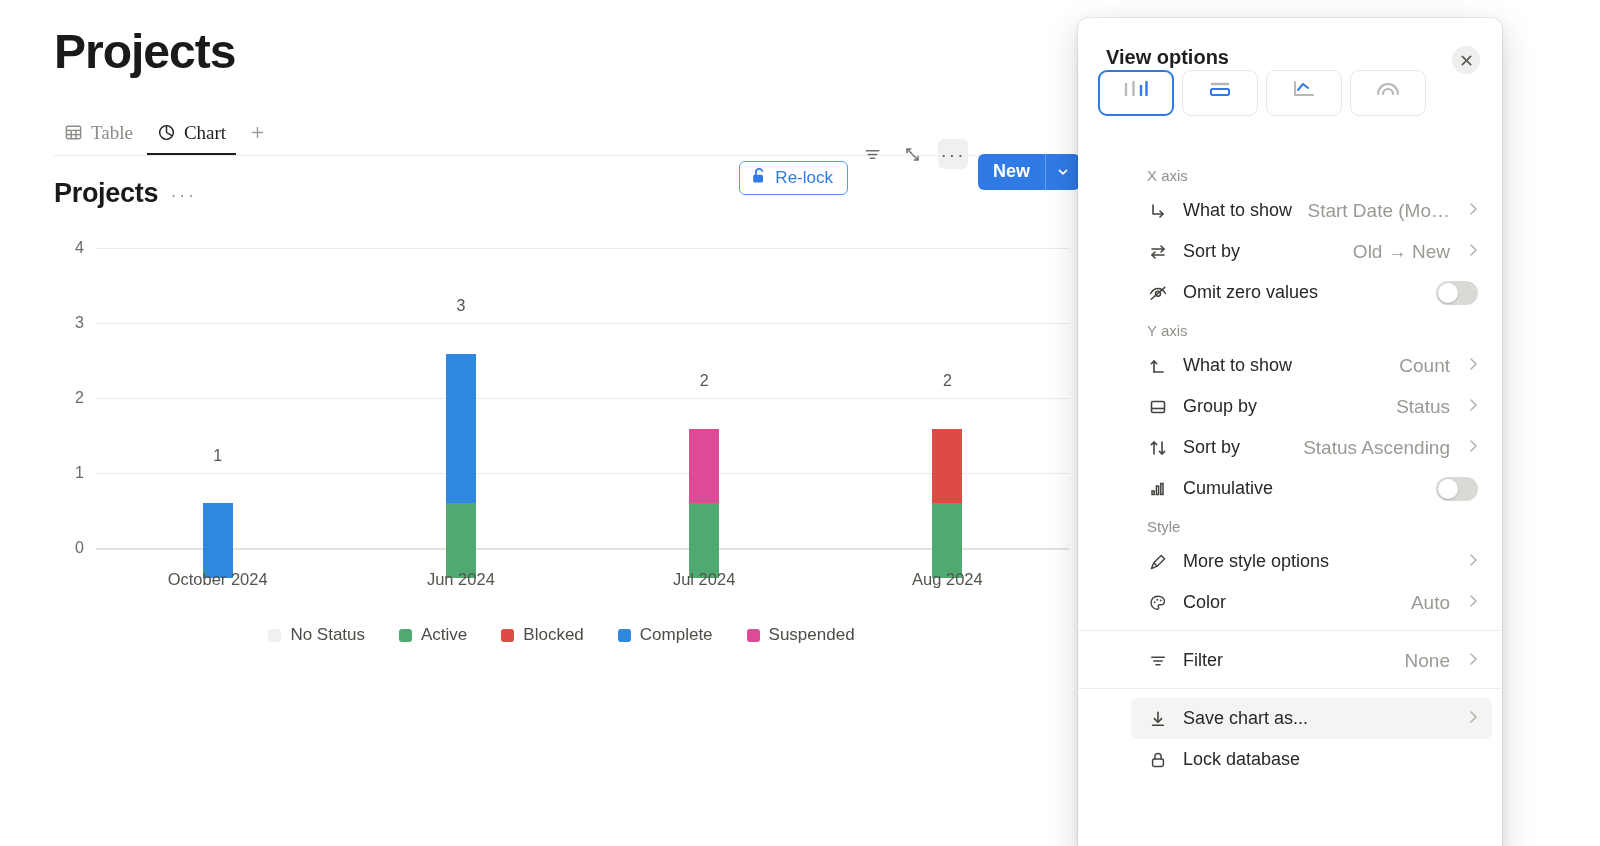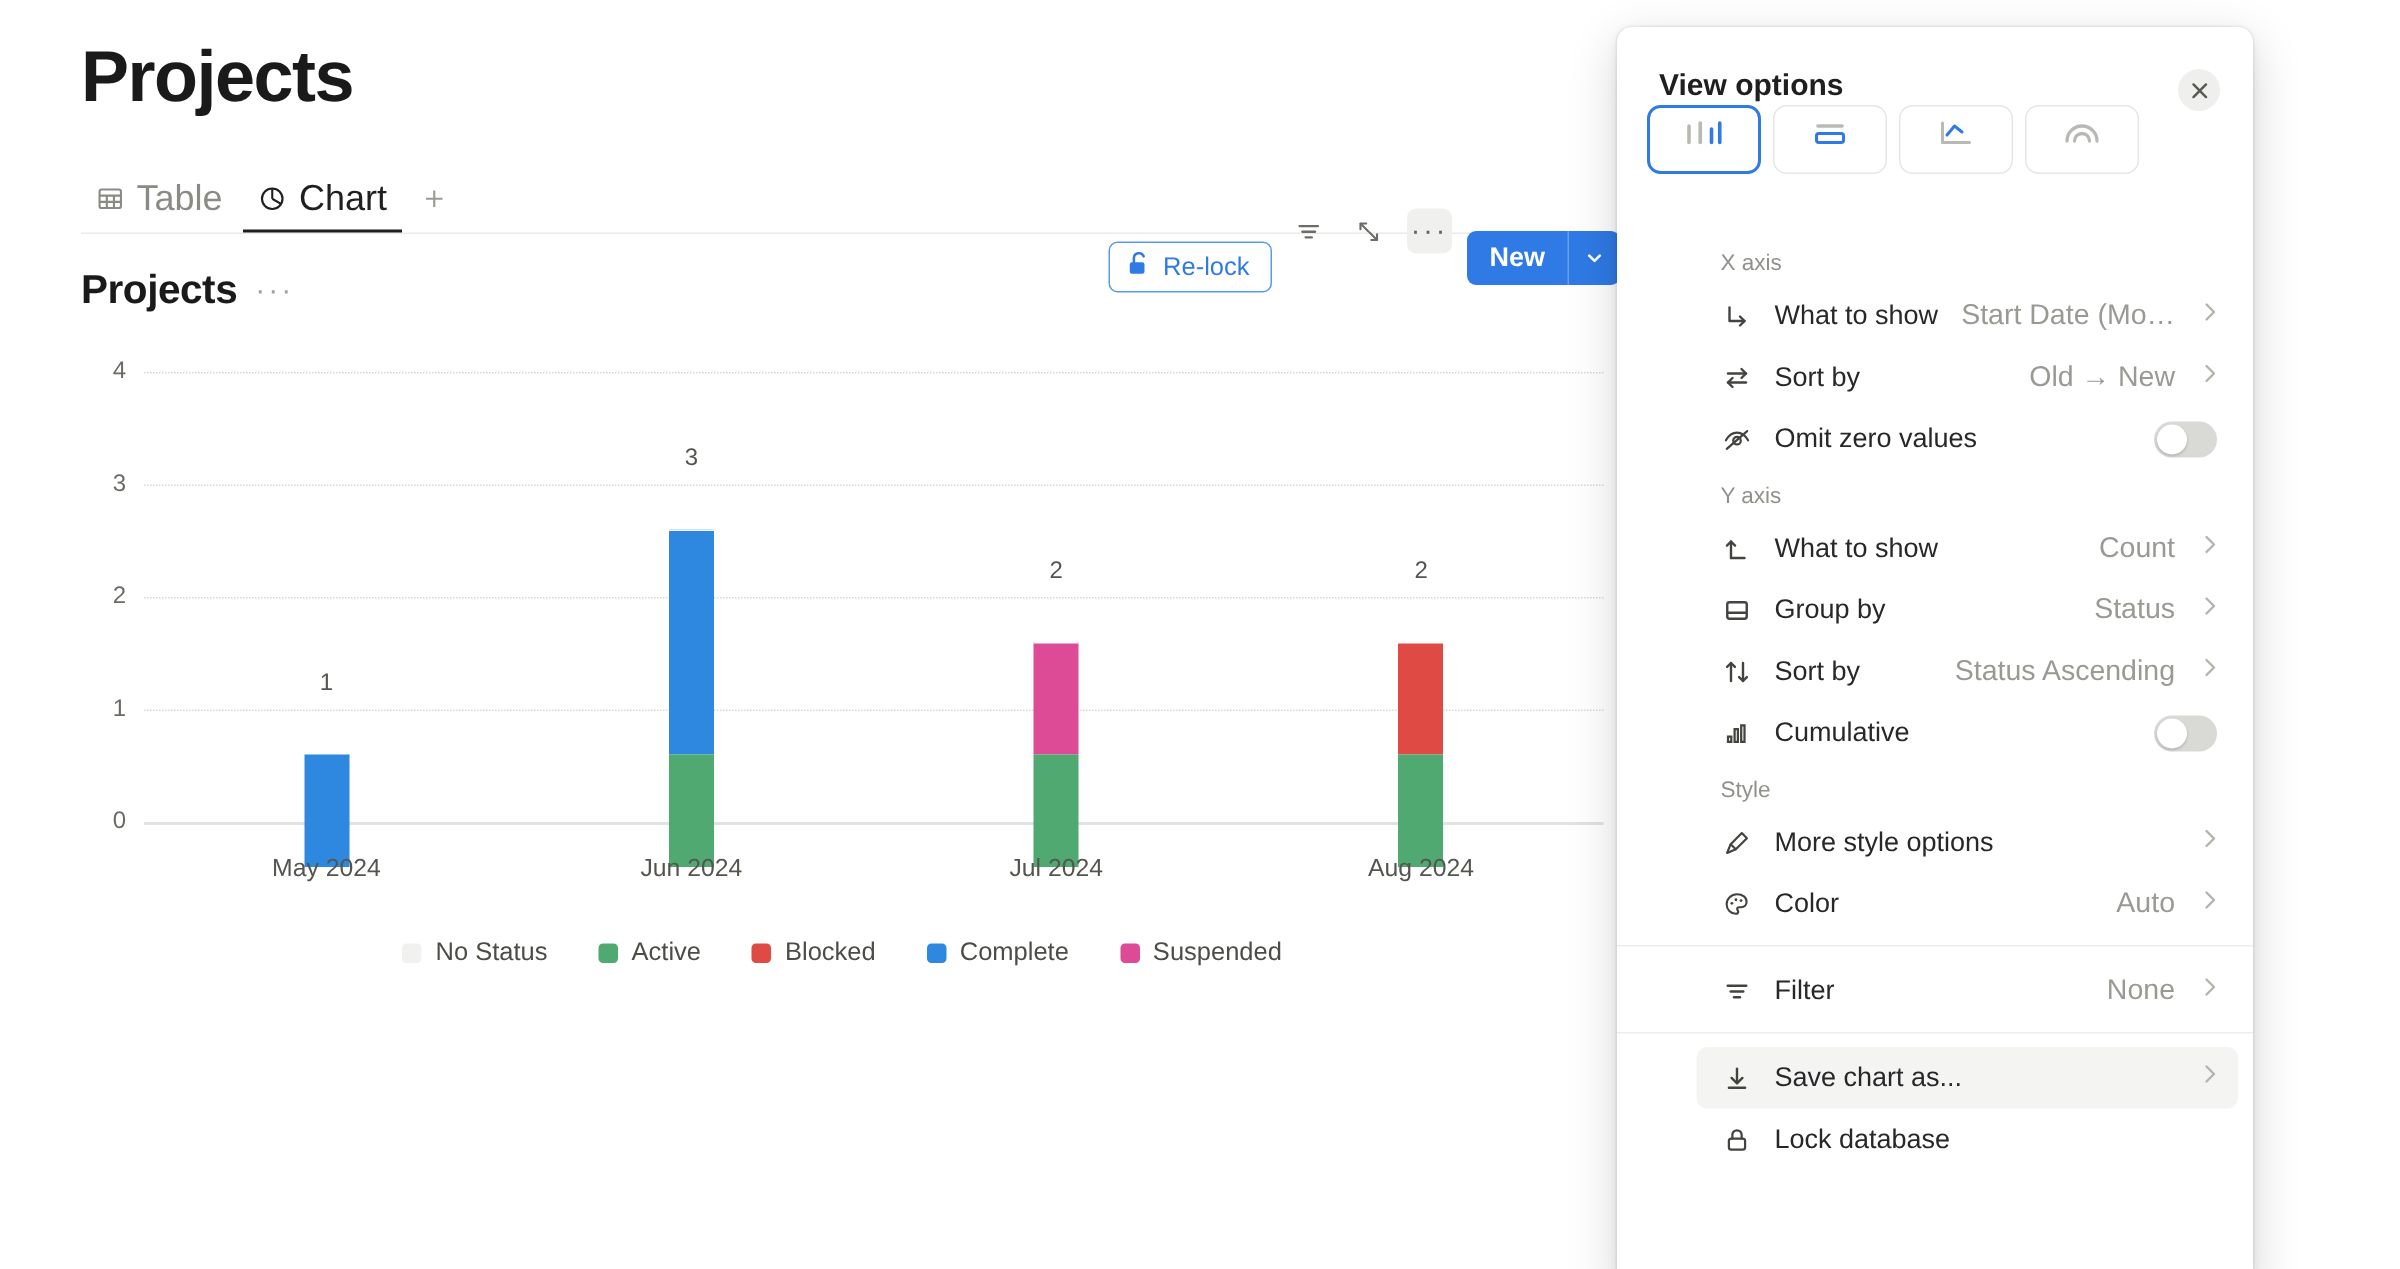--- a/index.html
+++ b/index.html
@@ -20,22 +20,23 @@
     color: #1a1a1a;
   }
   .view-bar {
     position: absolute; left: 54px; top: 110px; width: 1026px; height: 46px;
     border-bottom: 1px solid #eceae6;
   }
   .view-tabs { position: absolute; left: 0; top: 0; display: flex; align-items: center; gap: 4px; height: 45px; }
   .view-tab {
     display: flex; align-items: center; gap: 8px;
     padding: 0 10px; height: 45px;
-    font-size: 24px; color: #8b8b85; cursor: pointer;
+    font-size: 19px; color: #8b8b85; cursor: pointer;
     position: relative;
+    font-family: Liberation Serif, serif;
   }
   .view-tab.active { color: #1f1f1f; }
   .view-tab.active::after {
     content: ""; position: absolute; left: 0; right: 0; bottom: 0;
     height: 2.5px; background: #1f1f1f;
   }
   .view-tab svg { display: block; }
   .tab-add {
     display: flex; align-items: center; justify-content: center;
     width: 34px; height: 45px; color: #9b9b95; cursor: pointer; font-size: 22px;
@@ -250,21 +251,21 @@
           </div>
           <div class="bar-col">
             <div class="bar-stack">
               <div class="bar-seg" style="height: 75px; background: rgb(224, 74, 69);"></div>
               <div class="bar-seg" style="height: 75px; background: rgb(79, 169, 113);"></div>
             </div>
             <div class="bar-label" style="top: 124px;">2</div>
           </div>
         </div>
       <div class="xlabels" id="xlabels">
-          <div class="xlabel">May 2024</div>
+          <div class="xlabel">October 2024</div>
           <div class="xlabel">Jun 2024</div>
           <div class="xlabel">Jul 2024</div>
           <div class="xlabel">Aug 2024</div>
         </div>
     </div>
 
     <div class="legend" id="legend">
         <div class="legend-item">
           <span class="legend-swatch" style="background: rgb(241, 241, 239);"></span>
           <span class="legend-label">No Status</span>

